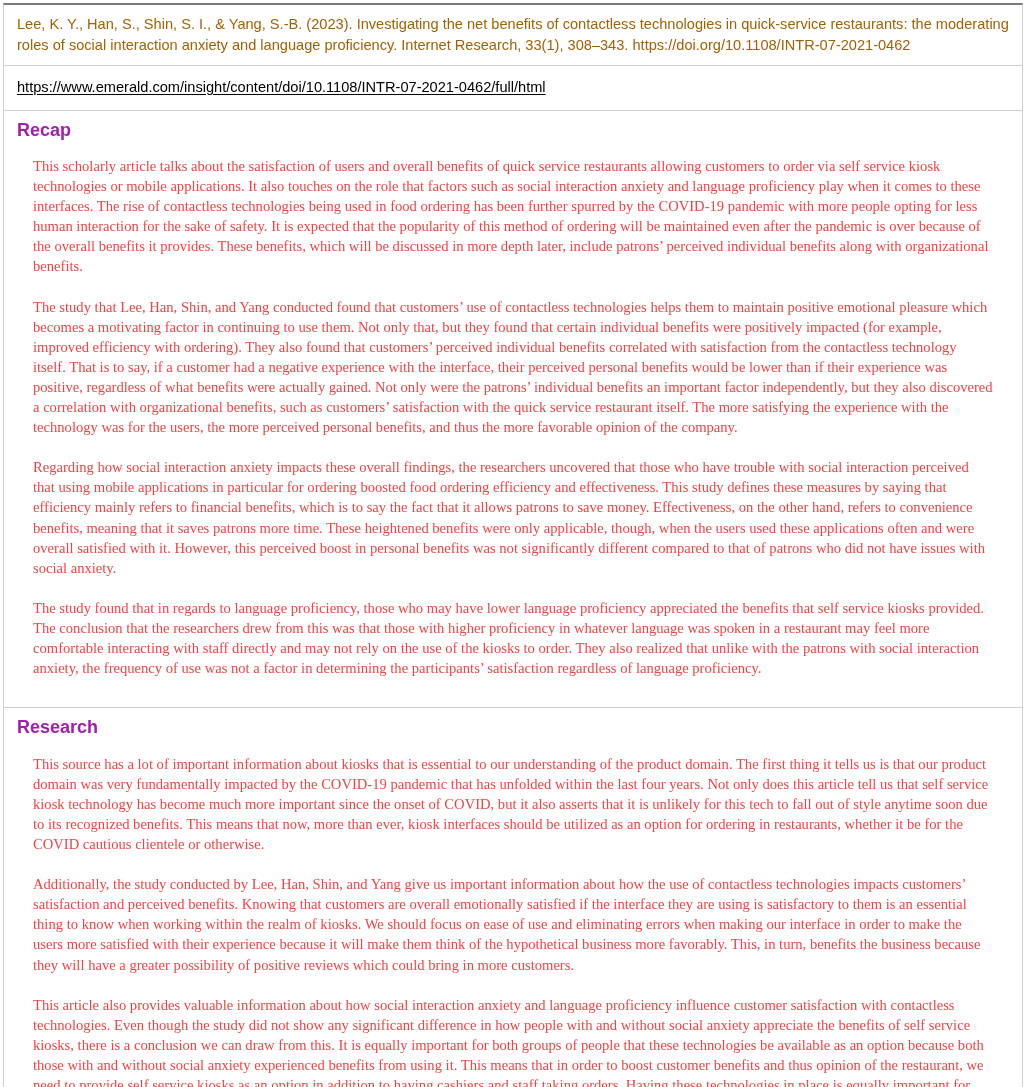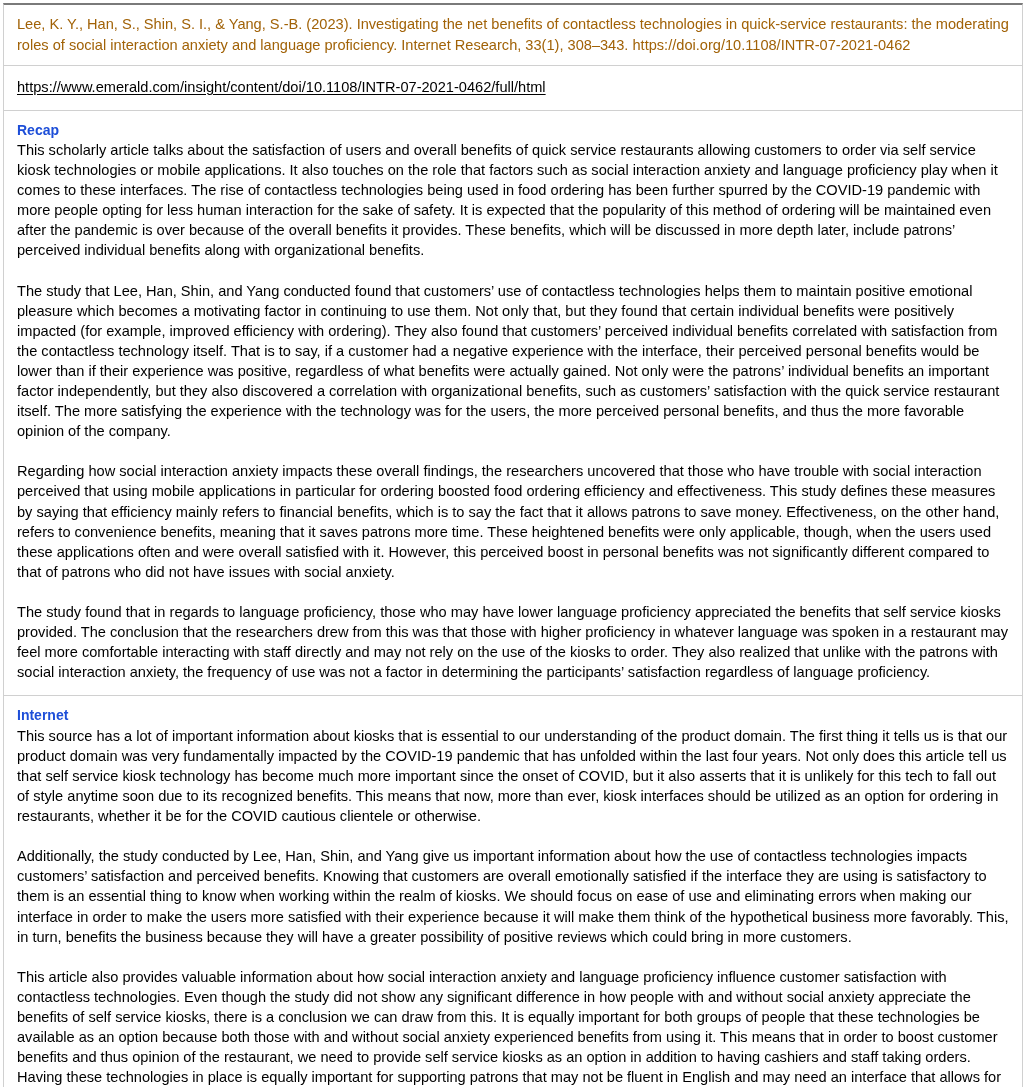--- a/index.html
+++ b/index.html
@@ -46,32 +46,33 @@
   .url-link {
     font-size: 14.6px;
     line-height: 20.5px;
     color: #000000;
     text-decoration: underline;
     text-underline-offset: 2px;
     cursor: pointer;
     word-break: break-all;
   }
   .section-heading {
-    font-size: 14px;
+    font-size: 18px;
     line-height: 20.5px;
     font-weight: bold;
-    color: #1d4ed8;
+    color: #a21caf;
     margin: 0 0 0 0;
   }
   .para {
     font-size: 14.6px;
     line-height: 20.1px;
-    color: #000000;
-    margin: 0;
+    color: #ef4444;
+    margin: 16px;
     text-align: left;
+    font-family: Liberation Serif, serif;
   }
   .para + .para {
     margin-top: 20px;
   }
   .body-row {
     padding-top: 9px;
     padding-bottom: 13px;
   }
   .relevance-row {
     padding-top: 9px;
@@ -94,20 +95,20 @@
 
     <div class="row body-row">
       <div class="section-heading">Recap</div>
       <p class="para">This scholarly article talks about the satisfaction of users and overall benefits of quick service restaurants allowing customers to order via self service kiosk technologies or mobile applications. It also touches on the role that factors such as social interaction anxiety and language proficiency play when it comes to these interfaces. The rise of contactless technologies being used in food ordering has been further spurred by the COVID-19 pandemic with more people opting for less human interaction for the sake of safety. It is expected that the popularity of this method of ordering will be maintained even after the pandemic is over because of the overall benefits it provides. These benefits, which will be discussed in more depth later, include patrons’ perceived individual benefits along with organizational benefits.</p>
       <p class="para">The study that Lee, Han, Shin, and Yang conducted found that customers’ use of contactless technologies helps them to maintain positive emotional pleasure which becomes a motivating factor in continuing to use them. Not only that, but they found that certain individual benefits were positively impacted (for example, improved efficiency with ordering). They also found that customers’ perceived individual benefits correlated with satisfaction from the contactless technology itself. That is to say, if a customer had a negative experience with the interface, their perceived personal benefits would be lower than if their experience was positive, regardless of what benefits were actually gained. Not only were the patrons’ individual benefits an important factor independently, but they also discovered a correlation with organizational benefits, such as customers’ satisfaction with the quick service restaurant itself. The more satisfying the experience with the technology was for the users, the more perceived personal benefits, and thus the more favorable opinion of the company.</p>
       <p class="para">Regarding how social interaction anxiety impacts these overall findings, the researchers uncovered that those who have trouble with social interaction perceived that using mobile applications in particular for ordering boosted food ordering efficiency and effectiveness. This study defines these measures by saying that efficiency mainly refers to financial benefits, which is to say the fact that it allows patrons to save money. Effectiveness, on the other hand, refers to convenience benefits, meaning that it saves patrons more time. These heightened benefits were only applicable, though, when the users used these applications often and were overall satisfied with it. However, this perceived boost in personal benefits was not significantly different compared to that of patrons who did not have issues with social anxiety.</p>
       <p class="para">The study found that in regards to language proficiency, those who may have lower language proficiency appreciated the benefits that self service kiosks provided. The conclusion that the researchers drew from this was that those with higher proficiency in whatever language was spoken in a restaurant may feel more comfortable interacting with staff directly and may not rely on the use of the kiosks to order. They also realized that unlike with the patrons with social interaction anxiety, the frequency of use was not a factor in determining the participants’ satisfaction regardless of language proficiency.</p>
     </div>
 
     <div class="row relevance-row">
-      <div class="section-heading">Internet</div>
+      <div class="section-heading">Research</div>
       <p class="para">This source has a lot of important information about kiosks that is essential to our understanding of the product domain. The first thing it tells us is that our product domain was very fundamentally impacted by the COVID-19 pandemic that has unfolded within the last four years. Not only does this article tell us that self service kiosk technology has become much more important since the onset of COVID, but it also asserts that it is unlikely for this tech to fall out of style anytime soon due to its recognized benefits. This means that now, more than ever, kiosk interfaces should be utilized as an option for ordering in restaurants, whether it be for the COVID cautious clientele or otherwise.</p>
       <p class="para">Additionally, the study conducted by Lee, Han, Shin, and Yang give us important information about how the use of contactless technologies impacts customers’ satisfaction and perceived benefits. Knowing that customers are overall emotionally satisfied if the interface they are using is satisfactory to them is an essential thing to know when working within the realm of kiosks. We should focus on ease of use and eliminating errors when making our interface in order to make the users more satisfied with their experience because it will make them think of the hypothetical business more favorably. This, in turn, benefits the business because they will have a greater possibility of positive reviews which could bring in more customers.</p>
       <p class="para">This article also provides valuable information about how social interaction anxiety and language proficiency influence customer satisfaction with contactless technologies. Even though the study did not show any significant difference in how people with and without social anxiety appreciate the benefits of self service kiosks, there is a conclusion we can draw from this. It is equally important for both groups of people that these technologies be available as an option because both those with and without social anxiety experienced benefits from using it. This means that in order to boost customer benefits and thus opinion of the restaurant, we need to provide self service kiosks as an option in addition to having cashiers and staff taking orders. Having these technologies in place is equally important for supporting patrons that may not be fluent in English and may need an interface that allows for translation. Giving them an easily understandable interface that lets them order despite the language barrier in turn improves customer satisfaction not just for that group but overall.</p>
     </div>
 
   </div>
 </div>
 
 </body></html>

